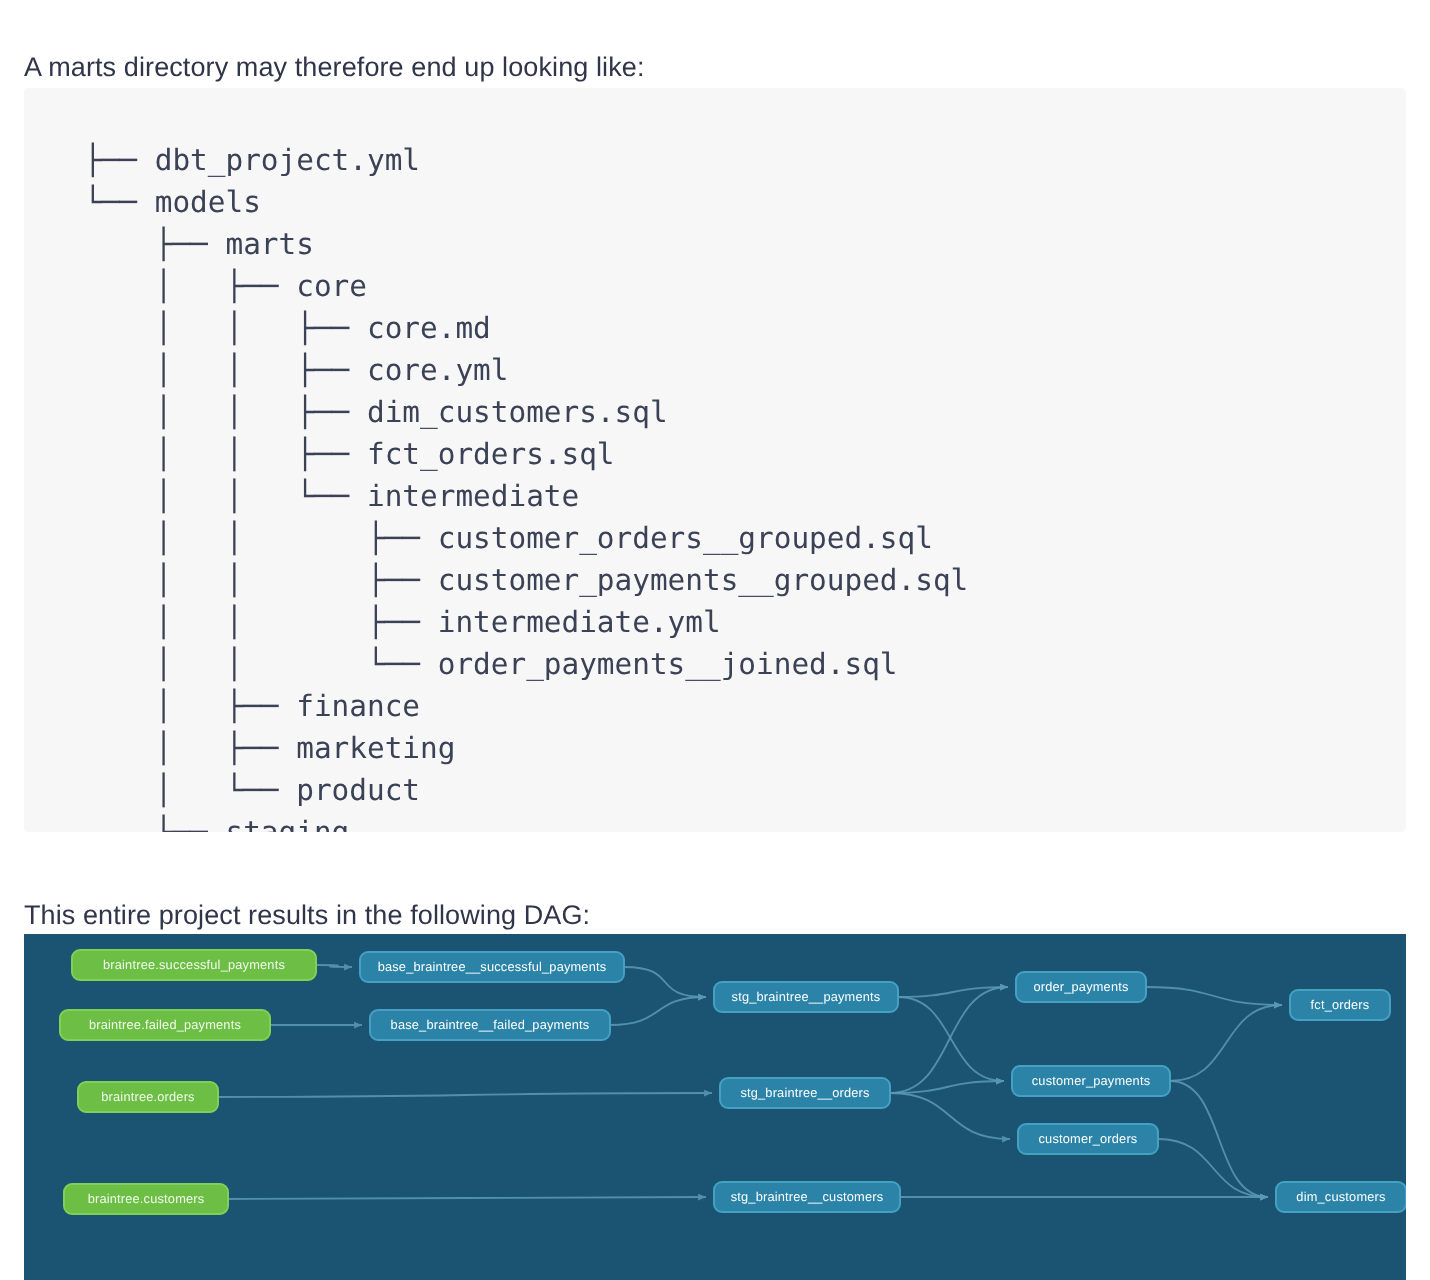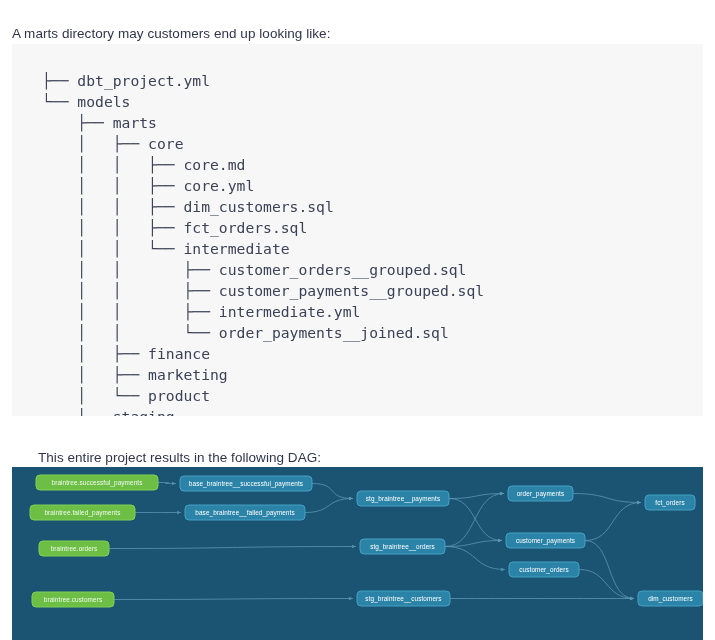--- a/index.html
+++ b/index.html
@@ -26,21 +26,20 @@
   }
   #intro-paragraph {
     position: absolute;
     left: 12px;
     top: 10px;
   }
   #dag-paragraph {
     position: absolute;
     left: 12px;
     top: 434px;
-    margin-left: 26px;
   }
   
   #code-block {
     position: absolute;
     left: 12px;
     top: 44px;
     width: 691px;
     height: 372px;
     background: #f7f7f8;
     border-radius: 2px;
@@ -87,21 +86,21 @@
     stroke: #5b9ab5;
     stroke-width: 0.9;
     opacity: 0.85;
   }
 </style>
 </head>
 <body>
 
 <div class="page">
 
-  <p class="prose" id="intro-paragraph">A marts directory may customers end up looking like:</p>
+  <p class="prose" id="intro-paragraph">A marts directory may therefore end up looking like:</p>
 
   <div id="code-block">
     <pre id="code-tree">├── dbt_project.yml
 └── models
     ├── marts
     │   ├── core
     │   │   ├── core.md
     │   │   ├── core.yml
     │   │   ├── dim_customers.sql
     │   │   ├── fct_orders.sql

